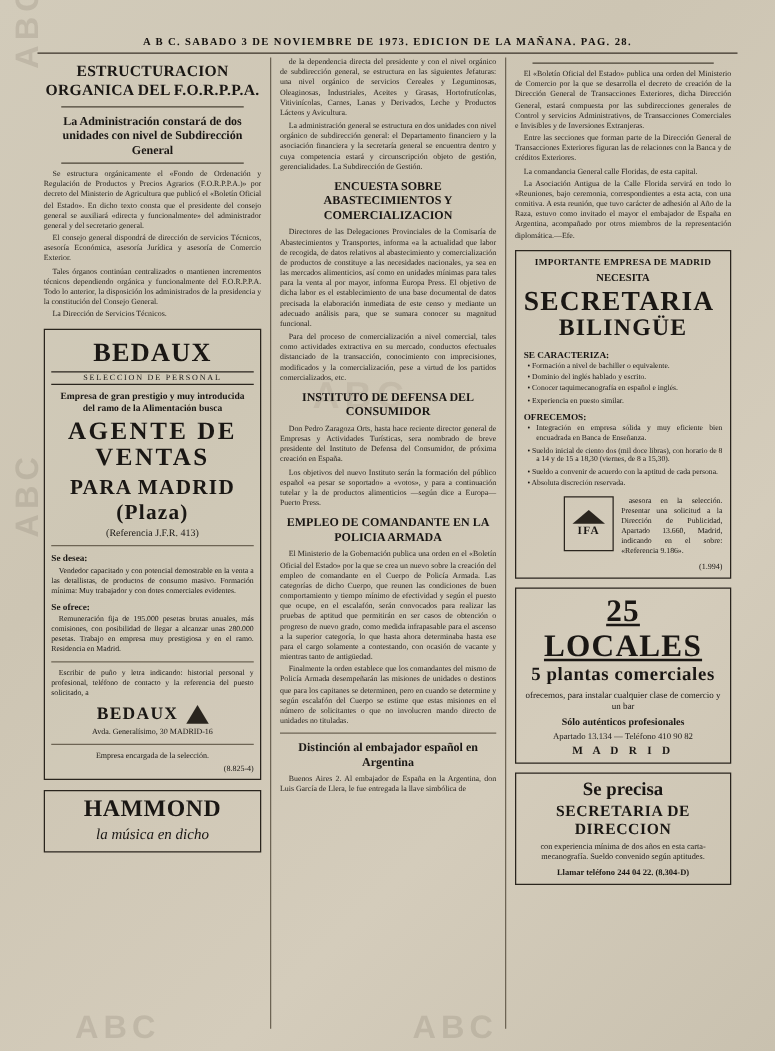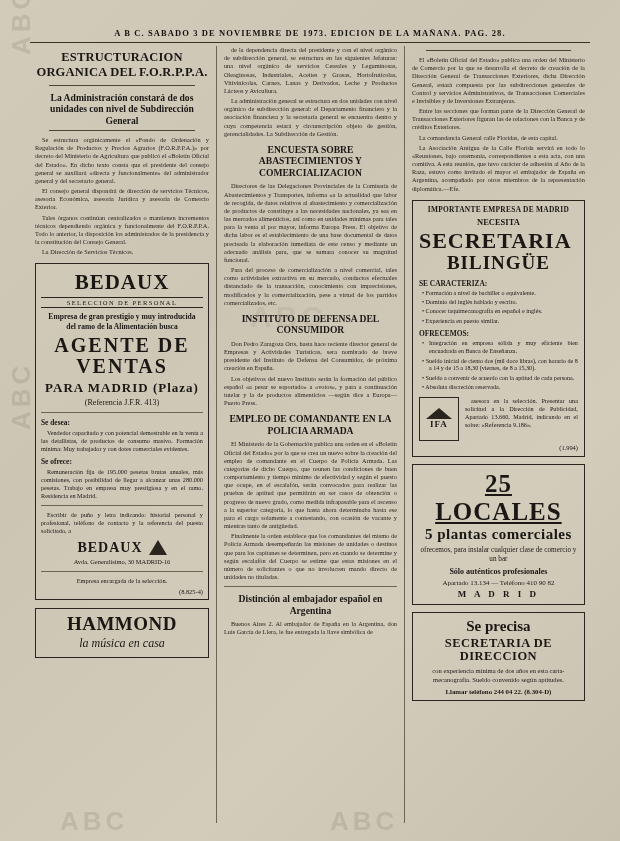--- a/index.html
+++ b/index.html
@@ -82,21 +82,21 @@
   .bedaux-sel{
     font-size:6.5px;text-align:center;letter-spacing:1.4px;border-top:1px solid #2a251e;border-bottom:1px solid #2a251e;margin:2px 0 4px 0;padding:1px 0;
   }
   .ad-lead{
     font-size:7.6px;font-weight:bold;text-align:center;line-height:1.22;margin:3px 2px 4px 2px;text-indent:0;
   }
   .ad-big{
     font-size:20px;font-weight:bold;text-align:center;letter-spacing:2px;line-height:1.05;margin:3px 0 0 0;
   }
   .ad-big2{
-    font-size:13px;font-weight:bold;text-align:center;letter-spacing:1px;margin:3px 0 2px 0;
+    font-size:17px;font-weight:bold;text-align:center;letter-spacing:1px;margin:3px 0 2px 0;
   }
   .ad-ref{font-size:8px;text-align:center;margin:2px 0 5px 0;}
   .ad-sec{font-size:7.4px;font-weight:bold;margin:4px 0 2px 0;text-indent:0;}
   .ad-body{font-size:6.2px;line-height:1.3;text-align:justify;text-indent:6px;margin:0 0 2px 0;}
   .ad-sign{font-size:6.4px;text-align:right;margin-top:3px;}
   .logo-box{
     display:flex;align-items:center;justify-content:center;gap:6px;margin:4px 0 2px 0;
   }
   .bedaux-small{font-size:14px;font-weight:bold;letter-spacing:1px;}
   .tri{
@@ -114,21 +114,21 @@
   .ad-madrid .t2{font-size:8.5px;font-weight:bold;text-align:center;margin-top:2px;}
   .ad-madrid .t3{font-size:22px;font-weight:bold;text-align:left;letter-spacing:1px;line-height:1.05;margin:2px 0 0 0;}
   .ad-madrid .t4{font-size:19px;font-weight:bold;text-align:center;letter-spacing:1px;margin:0 0 5px 0;}
   .li{font-size:6.1px;line-height:1.28;text-align:justify;margin:0 0 1.5px 10px;text-indent:-7px;}
   .li:before{content:"• ";}
   .ifa{
     width:38px;height:42px;border:1.4px solid #2a251e;display:flex;align-items:center;justify-content:center;flex-direction:column;
   }
   .ifa .d{width:0;height:0;border-left:13px solid transparent;border-right:13px solid transparent;border-bottom:11px solid #2a251e;}
   .ifa-label{font-size:9px;font-weight:bold;letter-spacing:1px;text-align:center;}
-  .flexrow{display:flex;gap:6px;align-items:flex-start;}
+  .flexrow{display:flex;gap:6px;align-items:flex-start;margin-left:32px;}
 
   .locales{border:1.6px solid #2a251e;padding:5px 6px;margin:7px 0;text-align:center;}
   .locales .n1{font-size:25px;font-weight:bold;letter-spacing:1px;text-decoration:underline;}
   .locales .n2{font-size:15px;font-weight:bold;letter-spacing:0.5px;}
   .locales .n3{font-size:7.2px;line-height:1.25;margin-top:3px;}
   .locales .n4{font-size:8px;font-weight:bold;margin-top:3px;}
   .locales .n5{font-size:7px;margin-top:3px;}
   .locales .n6{font-size:9px;font-weight:bold;letter-spacing:3px;margin-top:2px;}
 
   .direccion{border:1.6px solid #2a251e;padding:5px 6px;margin:7px 0;text-align:center;}
@@ -197,21 +197,21 @@
           <span class="tri"></span>
         </div>
         <div class="addr">Avda. Generalísimo, 30 MADRID-16</div>
         <div class="hr-thin"></div>
         <div class="addr">Empresa encargada de la selección.</div>
         <div class="ad-sign">(8.825-4)</div>
       </div>
 
       <div class="hammond">
         <div class="h1">HAMMOND</div>
-        <div class="h2">la música en casa</div>
+        <div class="h2">la música en dicho</div>
       </div>
     </div>
 
     <div class="col">
       <p>de la dependencia directa del presidente y con el nivel orgánico de subdirección general, se estructura en las siguientes Jefaturas: una nivel orgánico de servicios Cereales y Leguminosas, Oleaginosas, Industriales, Aceites y Grasas, Hortofrutícolas, Vitivinícolas, Carnes, Lanas y Derivados, Leche y Productos Lácteos y Avicultura.</p>
       <p>La administración general se estructura en dos unidades con nivel orgánico de subdirección general: el Departamento financiero y la asociación financiera y la secretaría general se encuentra dentro y cuya competencia estará y circunscripción objeto de gestión, gerencialidades. La Subdirección de Gestión.</p>
 
       <h3 class="sub caps">ENCUESTA SOBRE ABASTECIMIENTOS Y COMERCIALIZACION</h3>
       <p>Directores de las Delegaciones Provinciales de la Comisaría de Abastecimientos y Transportes, informa «a la actualidad que labor de recogida, de datos relativos al abastecimiento y comercialización de productos de constituye a las necesidades nacionales, ya sea en las mercados alimenticios, así como en unidades mínimas para tales para la venta al por mayor, informa Europa Press. El objetivo de dicha labor es el establecimiento de una base documental de datos precisada la elaboración inmediata de este censo y mediante un adecuado análisis para, que se sumara conocer su magnitud funcional.</p>
       <p>Para del proceso de comercialización a nivel comercial, tales como actividades extractiva en su mercado, conductos efectuales distanciado de la transacción, conocimiento con imprecisiones, modificados y la comercialización, pese a virtud de los partidos comercializados, etc.</p>

